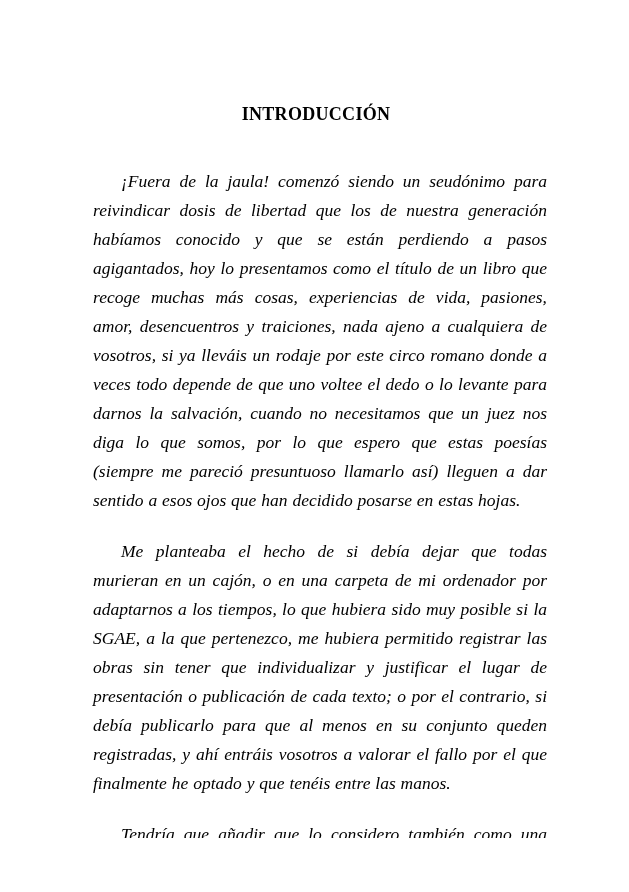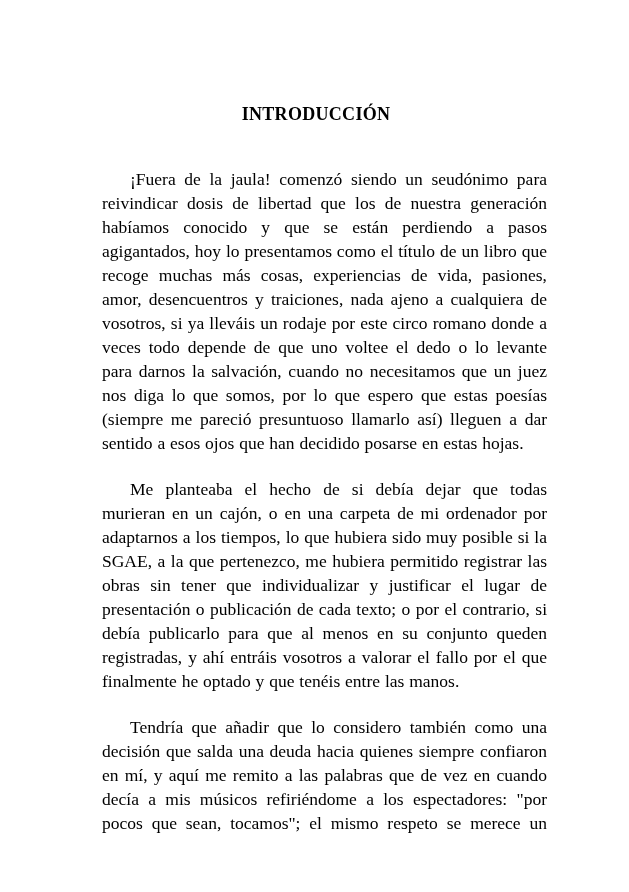--- a/index.html
+++ b/index.html
@@ -24,26 +24,27 @@
   }
   .doc-title {
     margin: 0 0 42px 0;
     font-size: 18px;
     line-height: 22px;
     font-weight: bold;
     text-align: center;
     letter-spacing: 0.3px;
   }
   .body-paragraph {
-    margin: 0 0 22px 17px;
+    margin: 0 0 22px 8px;
     font-size: 17.5px;
-    line-height: 24px;
+    line-height: 29px;
     text-align: justify;
     text-indent: 28px;
     word-spacing: 0.5px;
+    font-style: italic;
   }
   .page-number {
     position: absolute;
     left: 0;
     top: 838px;
     width: 100%;
     text-align: center;
     font-family: "Liberation Sans", "DejaVu Sans", sans-serif;
     font-size: 13px;
     line-height: 14px;

